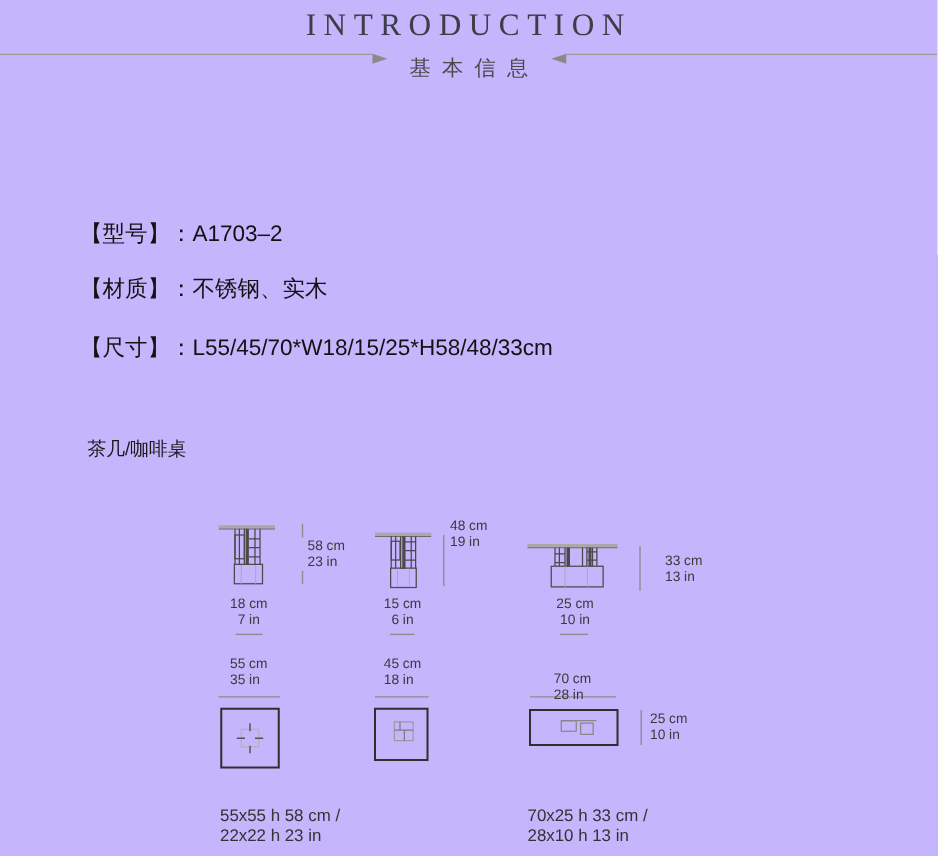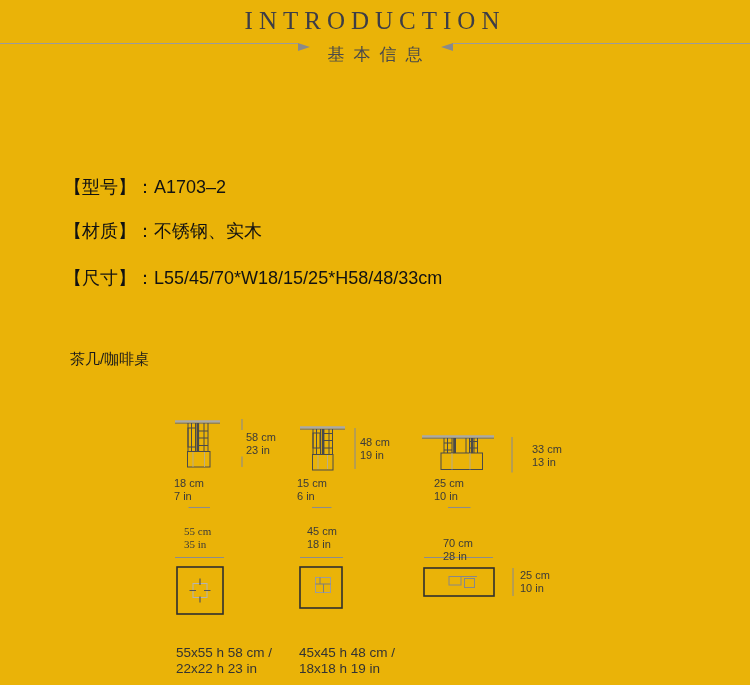--- a/index.html
+++ b/index.html
@@ -1,18 +1,18 @@
 <!DOCTYPE html>
 <html><head>
 <meta charset="utf-8">
 <style>
   * { margin:0; padding:0; box-sizing:border-box; }
   html,body { background:#fff; }
   #page {
-    position:relative; width:750px; height:685px; background:#eab308;
+    position:relative; width:750px; height:685px; background:#c4b5fd;
     font-family:"Liberation Sans","DejaVu Sans",sans-serif; overflow:hidden;
   }
   
   .title {
     position:absolute; top:7px; left:0; width:750px; text-align:center;
     font-family:"Liberation Serif","DejaVu Serif",serif;
     font-size:25px; letter-spacing:6px; color:#3d3d46; font-weight:400;
   }
   .subtitle-row {
     position:absolute; top:43px; left:0; width:750px; height:24px;
@@ -28,21 +28,21 @@
   }
   
   .spec-row {
     position:absolute; left:64px; font-size:18px; color:#121212; white-space:nowrap;
   }
   
   .section-label { position:absolute; left:70px; top:350px; font-size:15px; color:#1a1a1a; }
   
   .dim { position:absolute; font-size:11px; line-height:12.5px; color:#3a3a3a; white-space:nowrap; }
   .dim span { display:block; }
-  .dim.center { }
+  .dim.center { text-align:center; }
   .caption { position:absolute; font-size:13.5px; line-height:15.5px; color:#333; white-space:nowrap; }
   .caption span { display:block; }
   svg.linework { position:absolute; left:0; top:0; }
 </style>
 </head>
 <body>
 
 <div id="page">
 
   <div class="title">INTRODUCTION</div>
@@ -134,56 +134,56 @@
   </svg>
 
   <div class="dim" style="left:246px; top:431px;">
     <span>58 cm</span>
     <span>23 in</span>
   </div>
   <div class="dim center" style="left:174px; top:477px; width:50px;">
     <span>18 cm</span>
     <span>7 in</span>
   </div>
-  <div class="dim" style="left:184px; top:525px;font-family:Liberation Serif, serif;">
+  <div class="dim" style="left:184px; top:525px;">
     <span>55 cm</span>
     <span>35 in</span>
   </div>
   <div class="caption" style="left:176px; top:645px;">
     <span>55x55 h 58 cm /</span>
     <span>22x22 h 23 in</span>
   </div>
 
-  <div class="dim" style="left:360px; top:436px;">
+  <div class="dim" style="left:360px; top:415px;">
     <span>48 cm</span>
     <span>19 in</span>
   </div>
   <div class="dim center" style="left:297px; top:477px; width:50px;">
     <span>15 cm</span>
     <span>6 in</span>
   </div>
   <div class="dim" style="left:307px; top:525px;">
     <span>45 cm</span>
     <span>18 in</span>
-  </div>
-  <div class="caption" style="left:299px; top:645px;">
-    <span>45x45 h 48 cm /</span>
-    <span>18x18 h 19 in</span>
   </div>
 
   <div class="dim" style="left:532px; top:443px;">
     <span>33 cm</span>
     <span>13 in</span>
   </div>
   <div class="dim center" style="left:434px; top:477px; width:52px;">
     <span>25 cm</span>
     <span>10 in</span>
   </div>
   <div class="dim" style="left:443px; top:525px;margin-top:12px;">
     <span>70 cm</span>
     <span>28 in</span>
   </div>
   <div class="dim" style="left:520px; top:569px;">
     <span>25 cm</span>
     <span>10 in</span>
   </div>
+  <div class="caption" style="left:422px; top:645px;">
+    <span>70x25 h 33 cm /</span>
+    <span>28x10 h 13 in</span>
+  </div>
 
 </div>
 
 </body></html>

